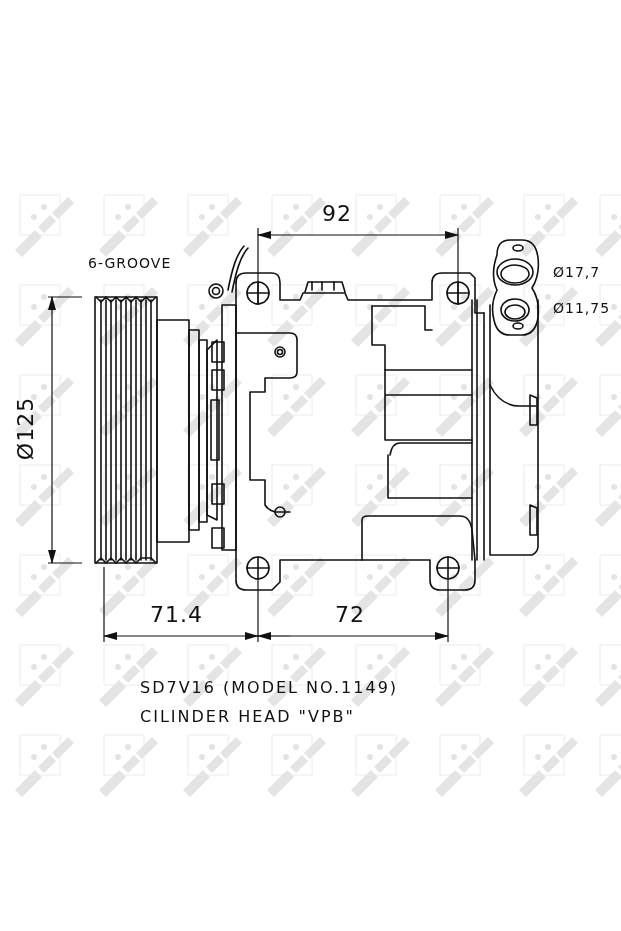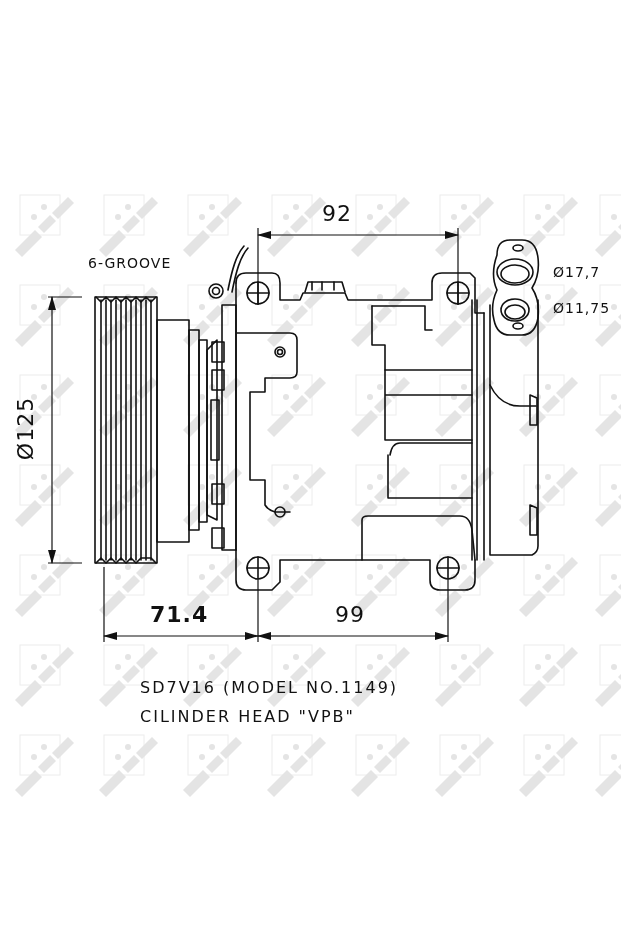--- a/index.html
+++ b/index.html
@@ -197,16 +197,16 @@
     <line x1="415" y1="636" x2="448" y2="636" marker-end="url(#arr)"></line>
     <line x1="290" y1="636" x2="415" y2="636"></line>
   </g>
 </svg>
 
 <div class="lbl dim" style="left:322px;top:201px;">92</div>
 <div class="lbl note" style="left:88px;top:255px;">6-GROOVE</div>
 <div class="lbl note" style="left:553px;top:252px;margin-top:12px;">Ø17,7</div>
 <div class="lbl note" style="left:553px;top:300px;">Ø11,75</div>
 <div class="lbl dim" style="left:-6px;top:416px;transform:rotate(-90deg);">Ø125</div>
-<div class="lbl dim" style="left:150px;top:602px;font-weight:bold;">71.4</div>
-<div class="lbl dim" style="left:335px;top:602px;">99</div>
+<div class="lbl dim" style="left:150px;top:602px;">71.4</div>
+<div class="lbl dim" style="left:335px;top:602px;">72</div>
 <div class="lbl title-line" style="left:140px;top:678px;">SD7V16 (MODEL NO.1149)</div>
 <div class="lbl title-line" style="left:140px;top:707px;">CILINDER HEAD "VPB"</div>
 
 </body></html>

